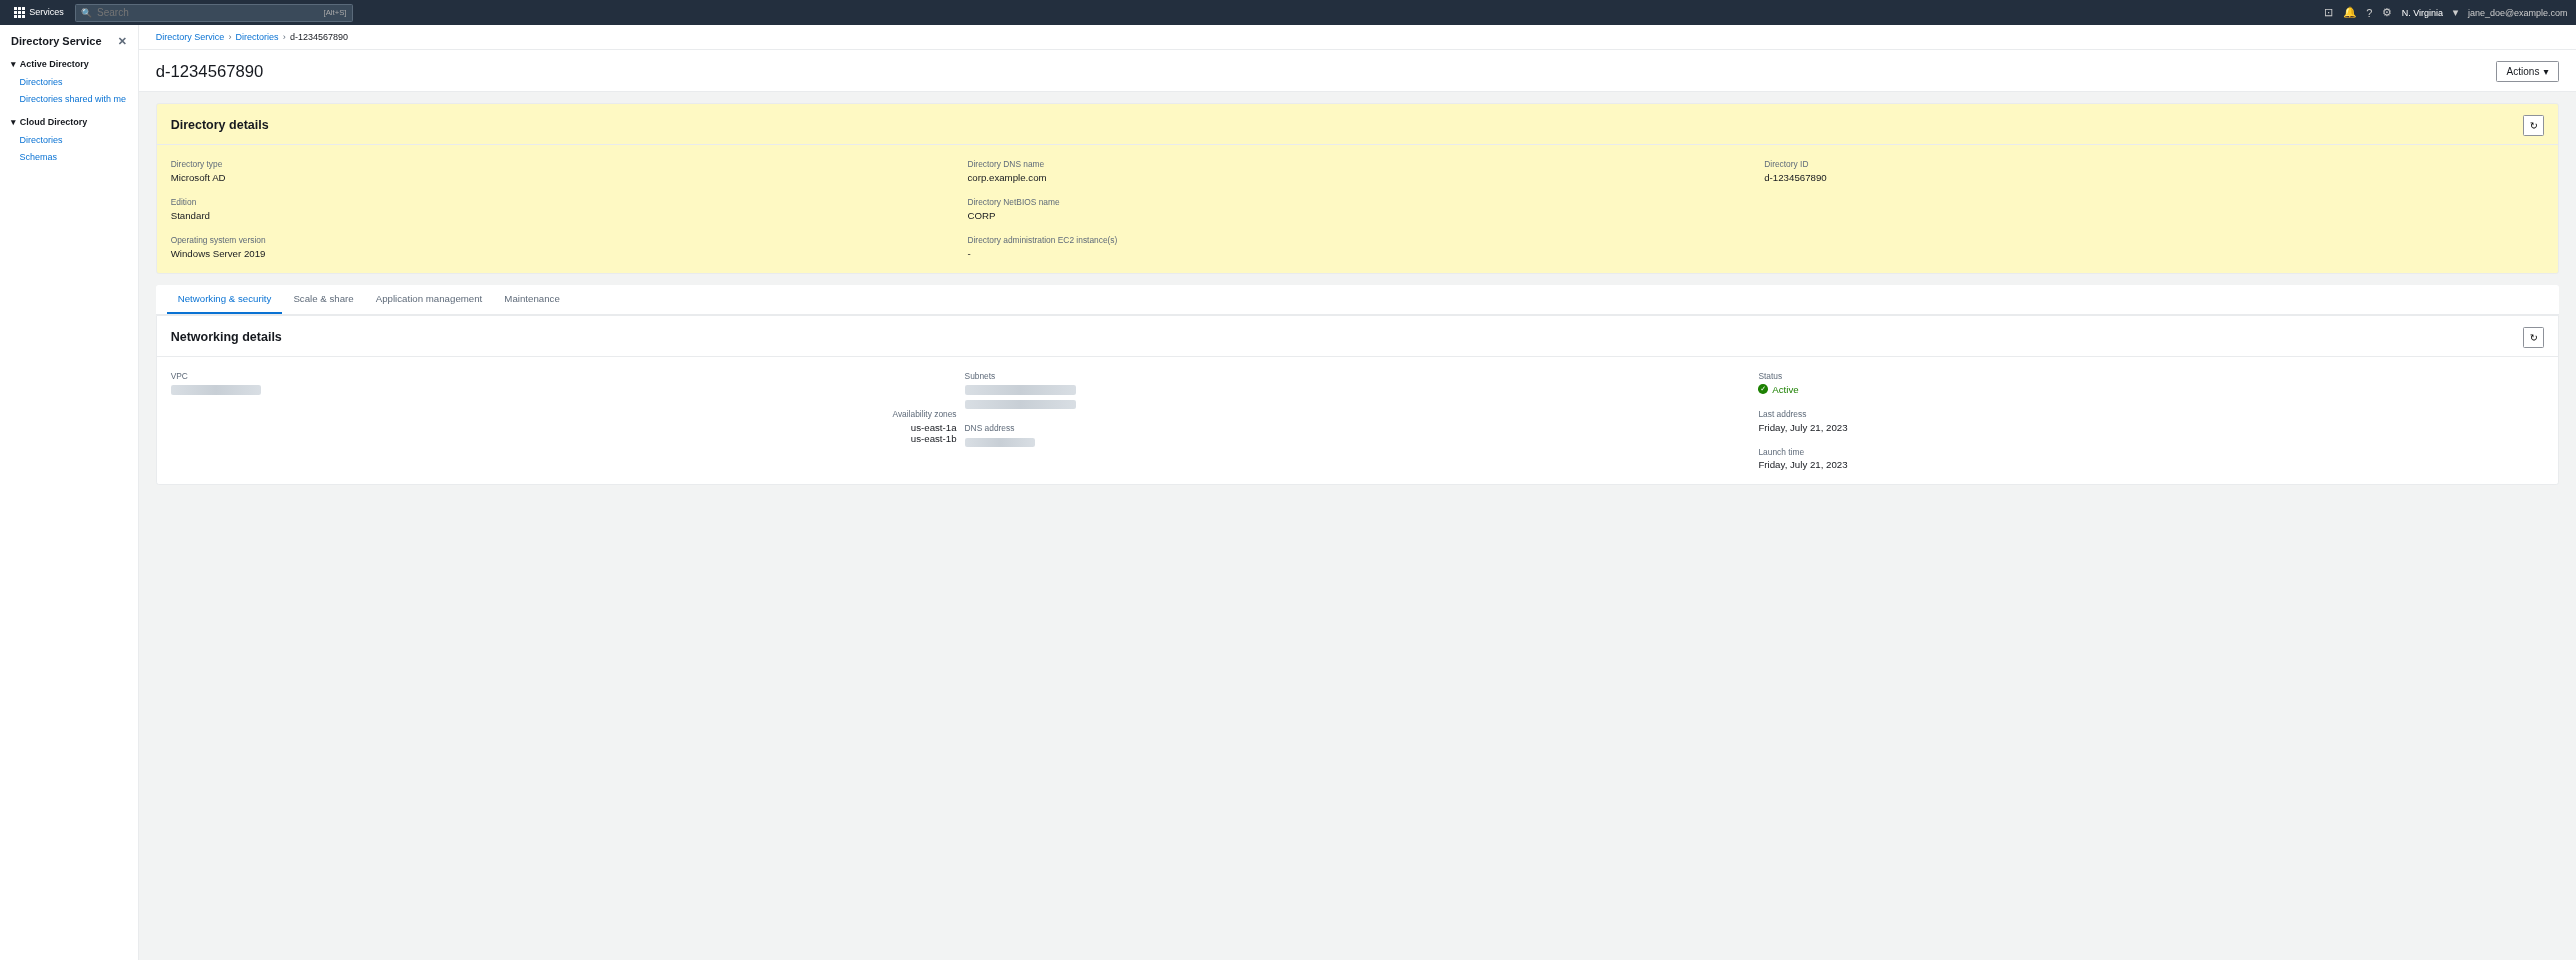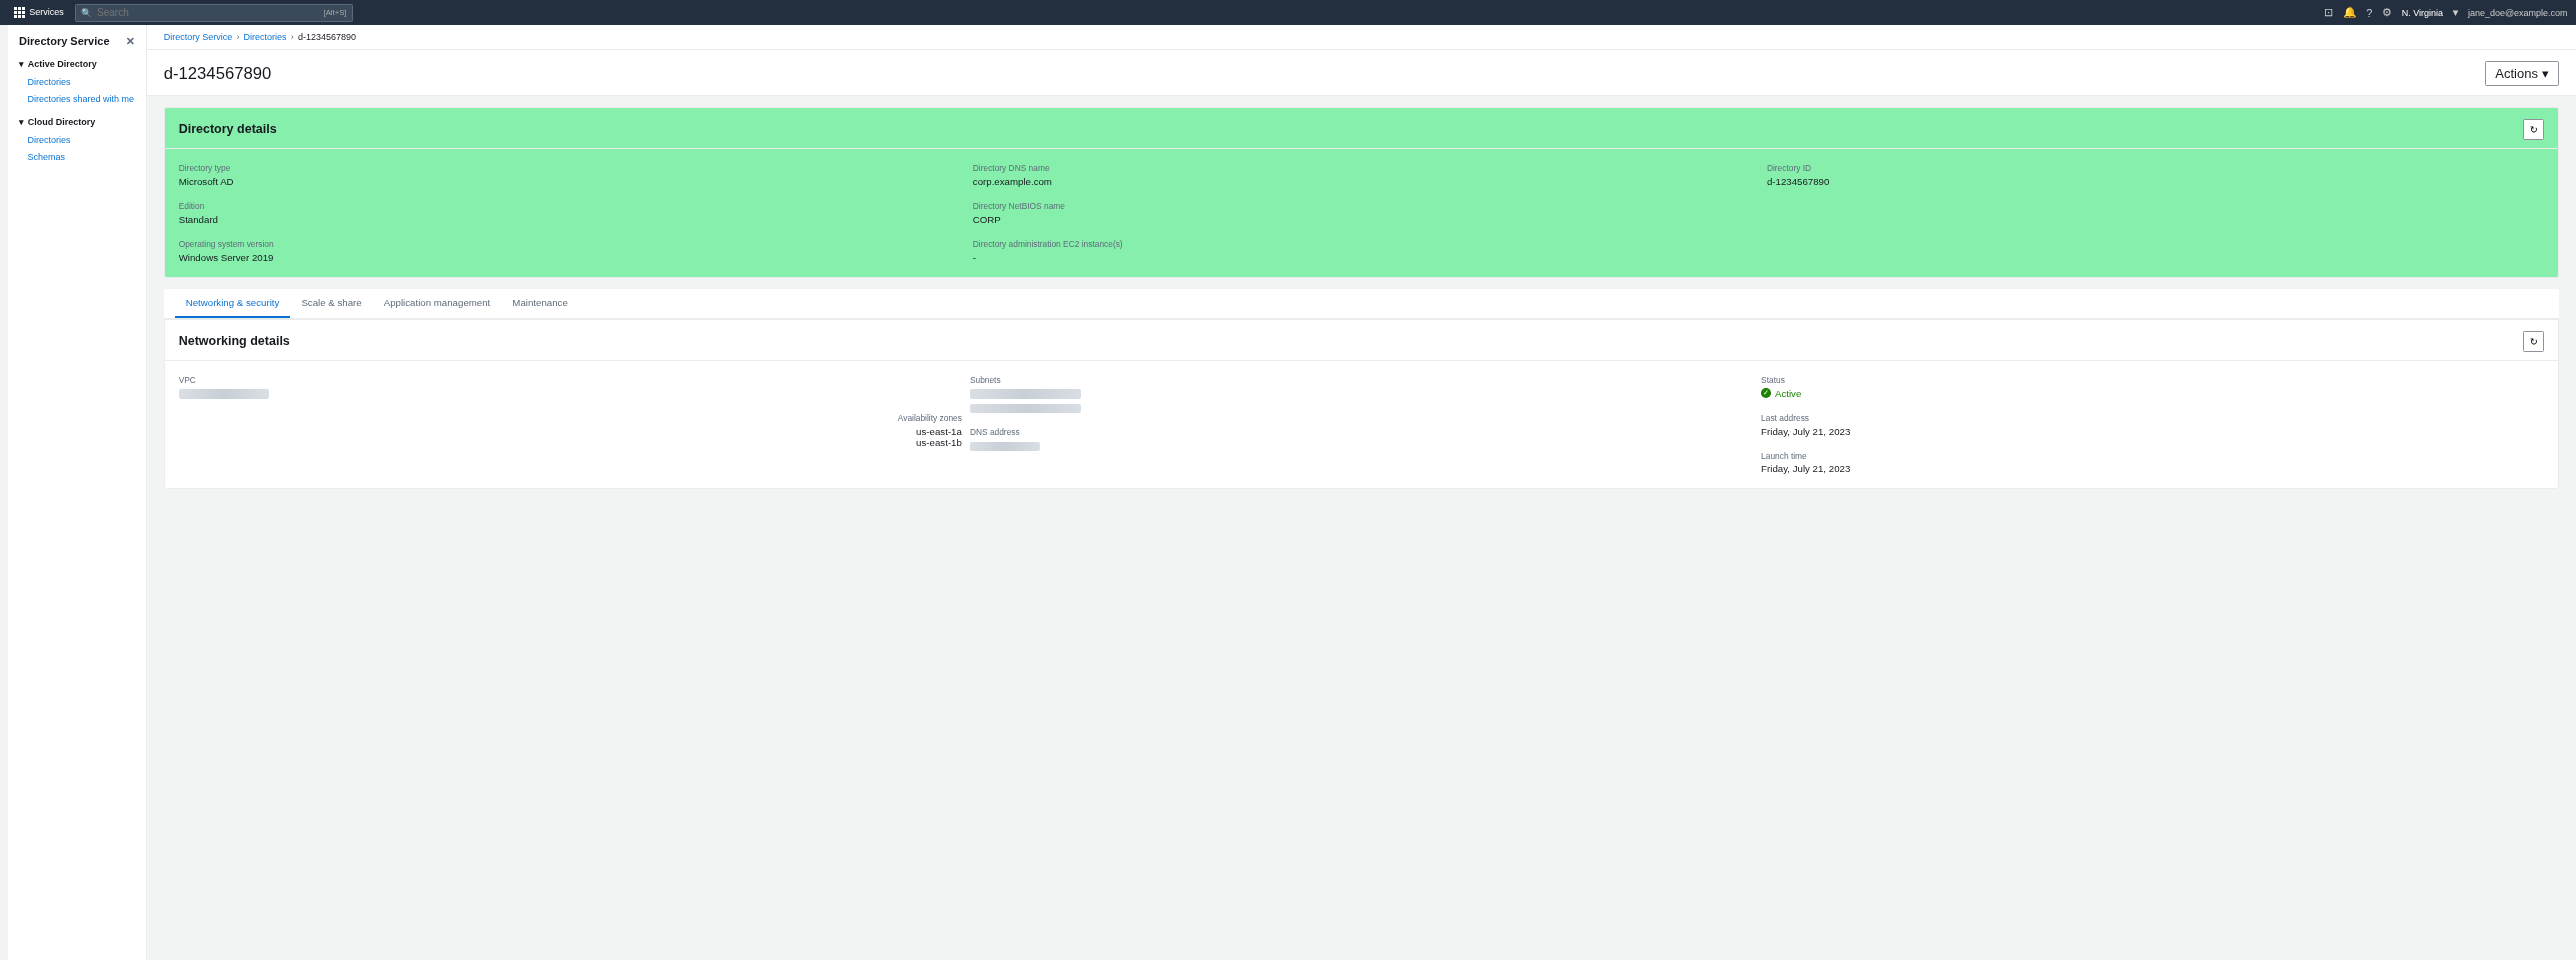--- a/index.html
+++ b/index.html
@@ -78,21 +78,20 @@
     }
     .nav-user {
       color: #ccc;
       font-size: 9px;
     }
 
     
     .main-layout {
       display: flex;
       height: calc(100vh - 25px);
-      margin-left: 8px;
     }
 
     
     .sidebar {
       width: 139px;
       background: #fff;
       border-right: 0.7px solid #e9ebed;
       overflow-y: auto;
       flex-shrink: 0;
     }
@@ -173,27 +172,27 @@
     }
     .actions-btn {
       display: flex;
       align-items: center;
       gap: 4.2px;
       padding: 4.2px 9.7px;
       background: #fff;
       border: 0.7px solid #8d9199;
       border-radius: 1.4px;
       cursor: pointer;
-      font-size: 13px;
+      font-size: 10px;
       color: #16191f;
     }
 
     
     .card {
-      background: #86efac;
+      background: #fef9c3;
       border: 0.7px solid #e9ebed;
       border-radius: 2.8px;
       margin: 11px 16.7px;
     }
     .card-header {
       display: flex;
       align-items: center;
       justify-content: space-between;
       padding: 11px 14px 8.4px;
       border-bottom: 0.7px solid #e9ebed;

